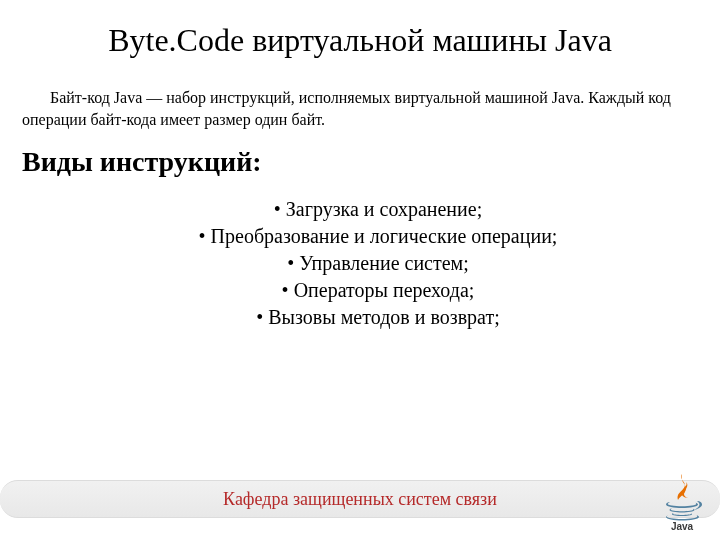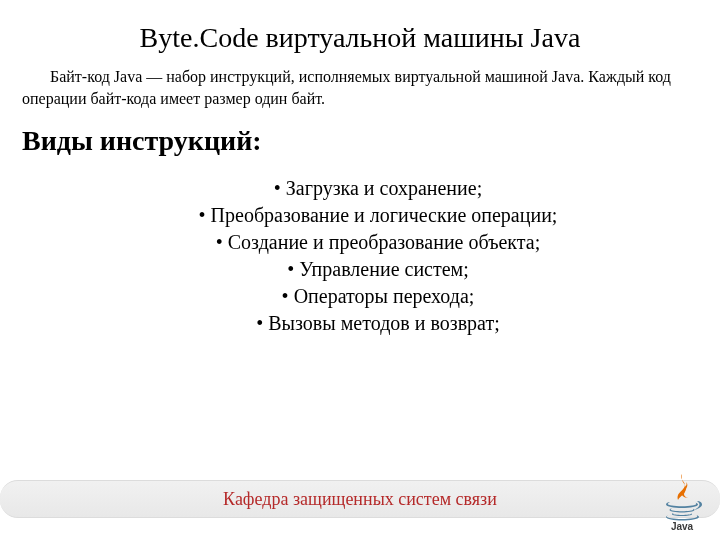--- a/index.html
+++ b/index.html
@@ -16,24 +16,24 @@
       position: relative;
       overflow: hidden;
     }
     .slide {
       width: 100%;
       height: 100%;
       padding: 22px 28px 0 28px;
       position: relative;
     }
     .title {
-      font-size: 28px;
+      font-size: 32px;
       font-weight: normal;
       text-align: center;
-      margin-bottom: 12px;
+      margin-bottom: 28px;
       margin-left: 40px;
       margin-right: 40px;
     }
     .intro {
       font-size: 16px;
       line-height: 1.35;
       text-indent: 28px;
       margin-bottom: 16px;
       margin-left: -6px;
     }
@@ -88,21 +88,20 @@
 <div class="slide">
   <h1 class="title">Byte.Code виртуальной машины Java</h1>
 
   <p class="intro">Байт-код Java — набор инструкций, исполняемых виртуальной машиной Java. Каждый код операции байт-кода имеет размер один байт.</p>
 
   <h2 class="section-heading">Виды инструкций:</h2>
 
   <ul class="bullets">
     <li>Загрузка и сохранение;</li>
     <li>Преобразование и логические операции;</li>
-    <li>Создание и преобразование объекта;</li>
     <li>Управление систем;</li>
     <li>Операторы перехода;</li>
     <li>Вызовы методов и возврат;</li>
   </ul>
 
   <div class="footer-bar">
     <span class="footer-text">Кафедра защищенных систем связи</span>
   </div>
 
   <div class="java-logo">

